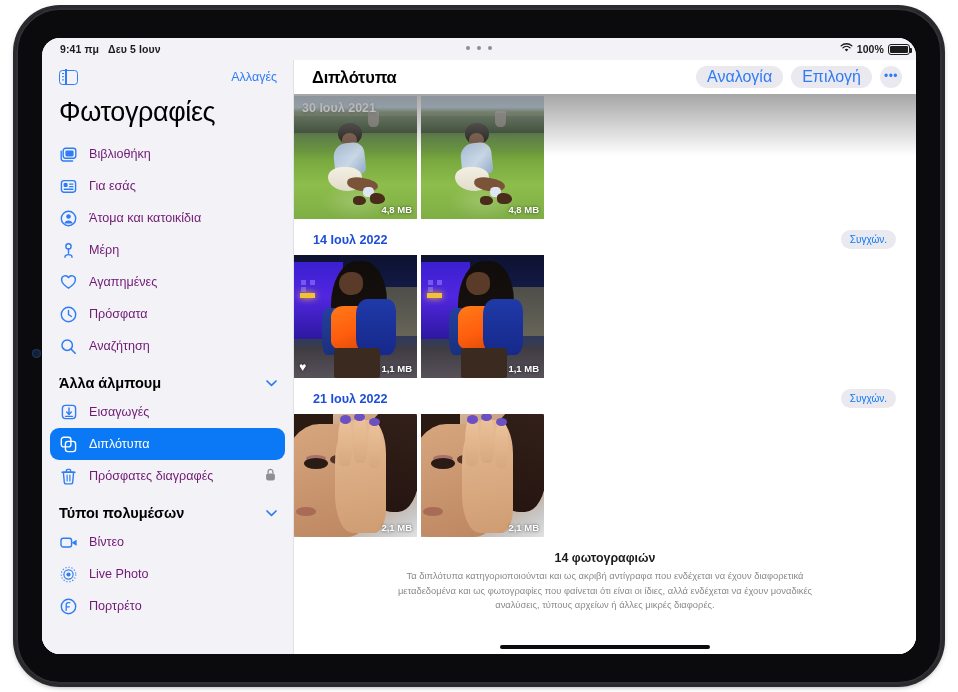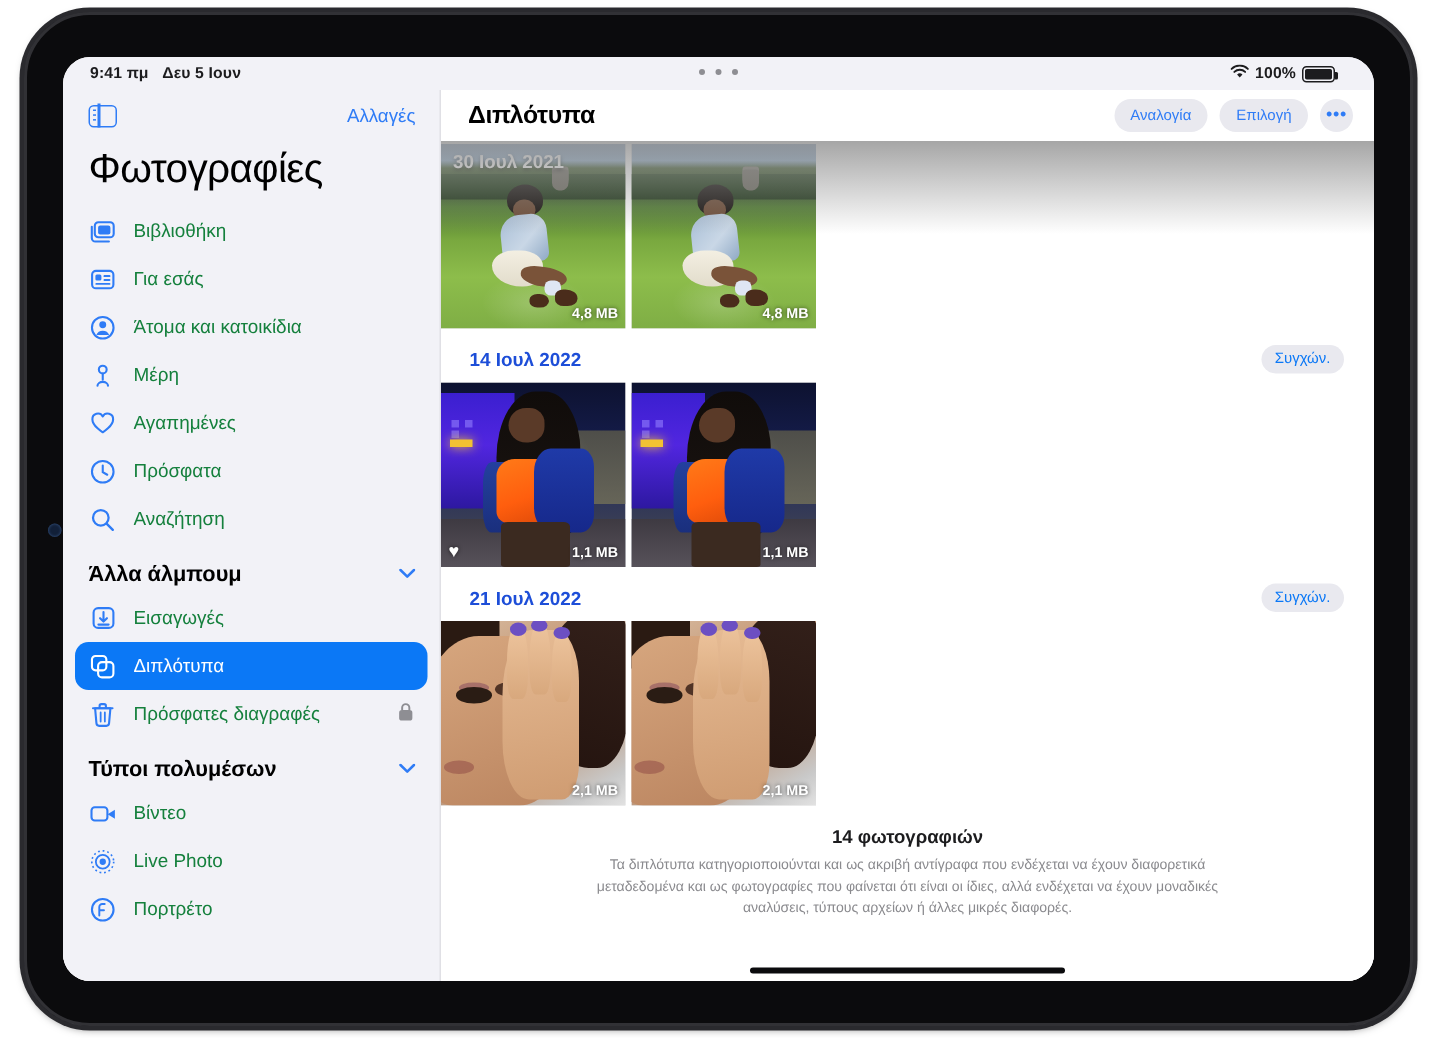--- a/index.html
+++ b/index.html
@@ -54,21 +54,21 @@
     display: flex;
     align-items: center;
     position: relative;
     background: #f2f2f7;
     font-size: 10.5px;
     font-weight: 600;
     color: #1c1c1e;
     letter-spacing: .1px;
   }
   #statusbar .sb-left { position:absolute; left: 18px; display:flex; gap:9px; align-items:center;}
-  #statusbar .sb-right{ position:absolute; right: 26px; display:flex; gap:4px; align-items:center;}
+  #statusbar .sb-right{ position:absolute; right: 6px; display:flex; gap:4px; align-items:flex-end;}
   .multitask-dots{
     position:absolute; left:0; right:0; margin:0 auto;
     width: 26px; display:flex; justify-content:space-between; align-items:center;
     top: 8px;
   }
   .multitask-dots i{ width:4px;height:4px;border-radius:50%;background:#8e8e93;display:block;}
   .wifi-glyph{ font-size: 11px; line-height:1; }
   .battery{
     width: 22px; height: 11px;
     border: 1.3px solid #1c1c1e; border-radius: 3px;
@@ -106,21 +106,21 @@
 
   .sb-title{
     font-size: 27px; font-weight: 400; color:#000;
     padding: 3px 0 10px 17px; letter-spacing:-.4px;
   }
 
   .sb-list{ padding: 0 8px; }
   .sb-row{
     display:flex; align-items:center; gap:11px;
     height: 32px; padding: 0 9px; border-radius: 9px;
-    font-size: 12.6px; color:#15803d; cursor:pointer;
+    font-size: 12.6px; color:#701a75; cursor:pointer;
     position: relative;
   }
   .sb-row.selected{ background:#0b78f6; color:#fff; }
   .sb-row .ic{ width:19px; height:19px; flex:none; display:flex; align-items:center; justify-content:center; color:#2f7cf6;}
   .sb-row.selected .ic{ color:#fff; }
   .sb-row .lbl{ white-space:nowrap; overflow:hidden; text-overflow:ellipsis; }
   .sb-row .lock{ margin-left:auto; color:#8e8e93; font-size:12px; }
 
   .sb-section{
     display:flex; align-items:center; justify-content:space-between;
@@ -136,21 +136,21 @@
     display:flex; align-items:center; justify-content:space-between;
     padding: 0 14px 0 18px;
     background: #ffffff;
     position: relative; z-index: 5;
   }
   .main-title{ font-size: 16.5px; font-weight: 600; color:#000; letter-spacing:-.2px;}
   .main-actions{ display:flex; align-items:center; gap:8px; }
   .pill{
     background:#e9e9ef; color:#2f7cf6; border:none;
     border-radius: 13px; height: 22px; padding: 0 11px;
-    font-size: 10px; font-family: inherit; cursor:pointer;
+    font-size: 16px; font-family: inherit; cursor:pointer;
     display:flex; align-items:center; justify-content:center;
   }
   .pill.circle{ width:22px; padding:0; border-radius:50%; font-size:12px; letter-spacing:.5px; line-height:0;}
   .pill.circle span{ transform: translateY(-1px); display:block; }
 
   
   .content{ flex:1; overflow:hidden; position:relative; }
   .grid-scroll{ position:absolute; inset:0; }
 
   .group{ position:relative; }

